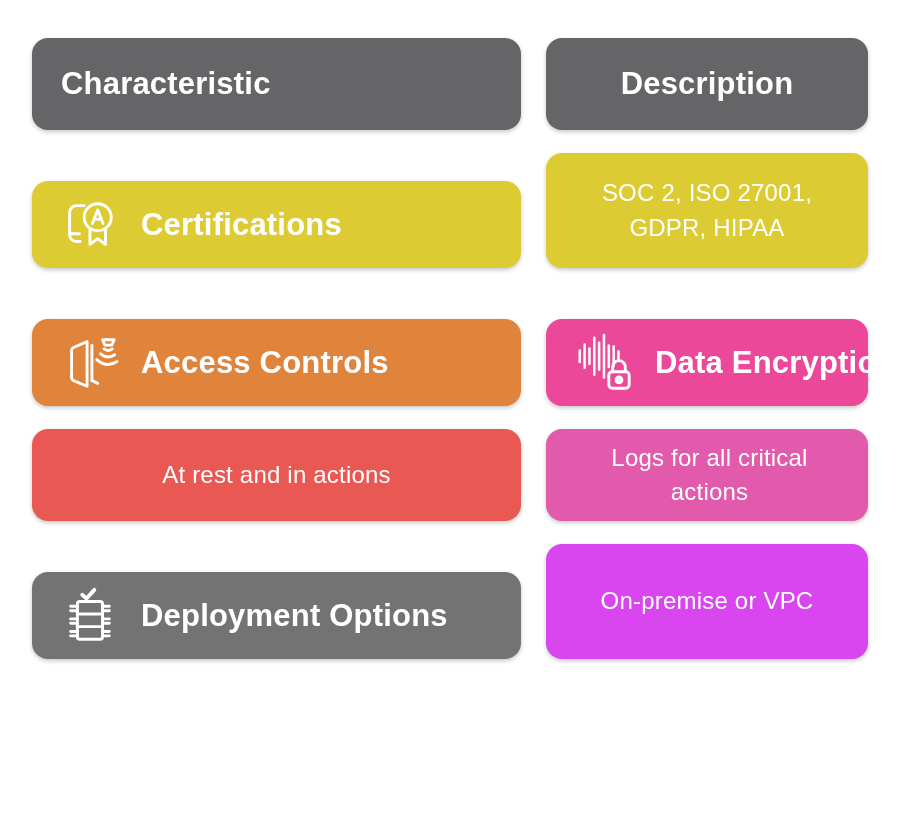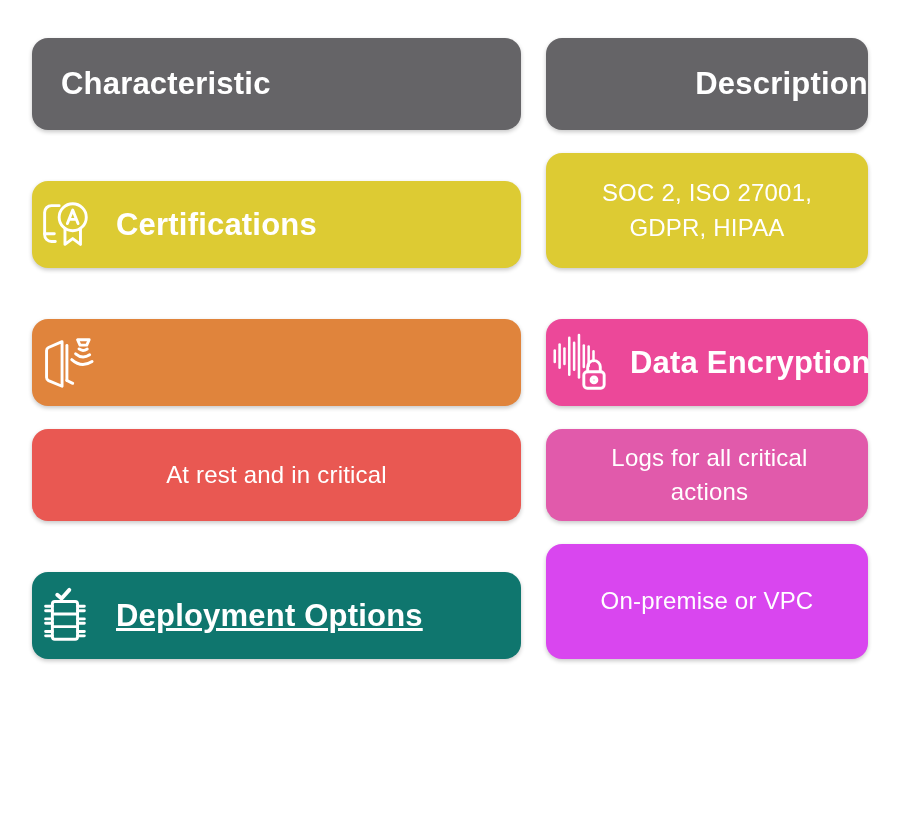--- a/index.html
+++ b/index.html
@@ -32,24 +32,25 @@
     box-sizing: border-box;
   }
   .header-cell {
     display: flex;
     align-items: center;
     font-size: 31px;
     font-weight: 700;
     letter-spacing: 0.2px;
   }
   .header-cell.left { padding-left: 29px; }
-  .header-cell.right { justify-content: flex-end; }
+  .header-cell.right { justify-content: center; }
   .label-cell {
     display: flex;
     align-items: center;
+    padding-left: 25px;
     margin-top: 28px;
   }
   .label-cell .icon-box {
     width: 64px;
     height: 64px;
     flex: 0 0 64px;
     display: flex;
     align-items: center;
     justify-content: center;
   }
@@ -114,20 +115,21 @@
         <svg width="62" height="62" viewBox="0 0 64 64">
           <path d="M30 10 L16 16 a3.5 3.5 0 0 0 -2 3.2 V47 a3.5 3.5 0 0 0 2 3.2 L30 56 Z"></path>
           <path d="M35 14 V50"></path>
           <path d="M35 50 l6 3"></path>
           <path d="M46 8 h12 l-2.5 5.5 h-7 Z"></path>
           <path d="M47.5 17.5 q4 3 8.5 0"></path>
           <path d="M44 22.5 q7 6 14.5 1"></path>
           <path d="M40 28.5 q10 9 21 2"></path>
         </svg>
       </span>
+      <span class="row-label">Access Controls</span>
     </div>
 
     <div class="cell label-cell" style="background-color: #ec4899;">
       <span class="icon-box">
         <svg width="62" height="62" viewBox="0 0 64 64" style="stroke-width:2.6">
           <path d="M8 19 V31"></path>
           <path d="M13 13 V37"></path>
           <path d="M18 17 V33"></path>
           <path d="M23 6 V44"></path>
           <path d="M28 11 V39"></path>
@@ -139,28 +141,28 @@
             <path d="M42 41 v-5 a6.5 6.5 0 0 1 13 0 v5"></path>
             <rect x="38" y="41" width="21" height="17" rx="3.5"></rect>
             <circle cx="48.5" cy="49.5" r="3"></circle>
             <circle cx="48.5" cy="49.5" r="0.8" fill="#ffffff"></circle>
           </g>
         </svg>
       </span>
       <span class="row-label">Data Encryption</span>
     </div>
     <div class="cell desc-cell" style="background-color: rgb(233, 88, 82);">
-      <span>At rest and in critical</span>
+      <span>At rest and in actions</span>
     </div>
 
     <div class="cell desc-cell" style="background-color: rgb(225, 90, 171); padding-left: 29px;">
       <span>Logs for all critical actions</span>
     </div>
 
-    <div class="cell label-cell" style="background-color: #0f766e; text-decoration: underline;">
+    <div class="cell label-cell" style="background-color: #737373;">
       <span class="icon-box">
         <svg width="62" height="62" viewBox="0 0 64 64">
           <path d="M25 10 l4.5 4 l8 -9" style="stroke-width:4"></path>
           <rect x="20" y="17" width="26" height="39" rx="2.5"></rect>
           <path d="M20 30 h26"></path>
           <path d="M20 43 h26"></path>
           <path d="M13 22 h7 M13 26.5 h7 M13 35 h7 M13 39.5 h7 M13 48 h7 M13 52.5 h7"></path>
           <path d="M46 22 h7 M46 26.5 h7 M46 35 h7 M46 39.5 h7 M46 48 h7 M46 52.5 h7"></path>
         </svg>
       </span>

